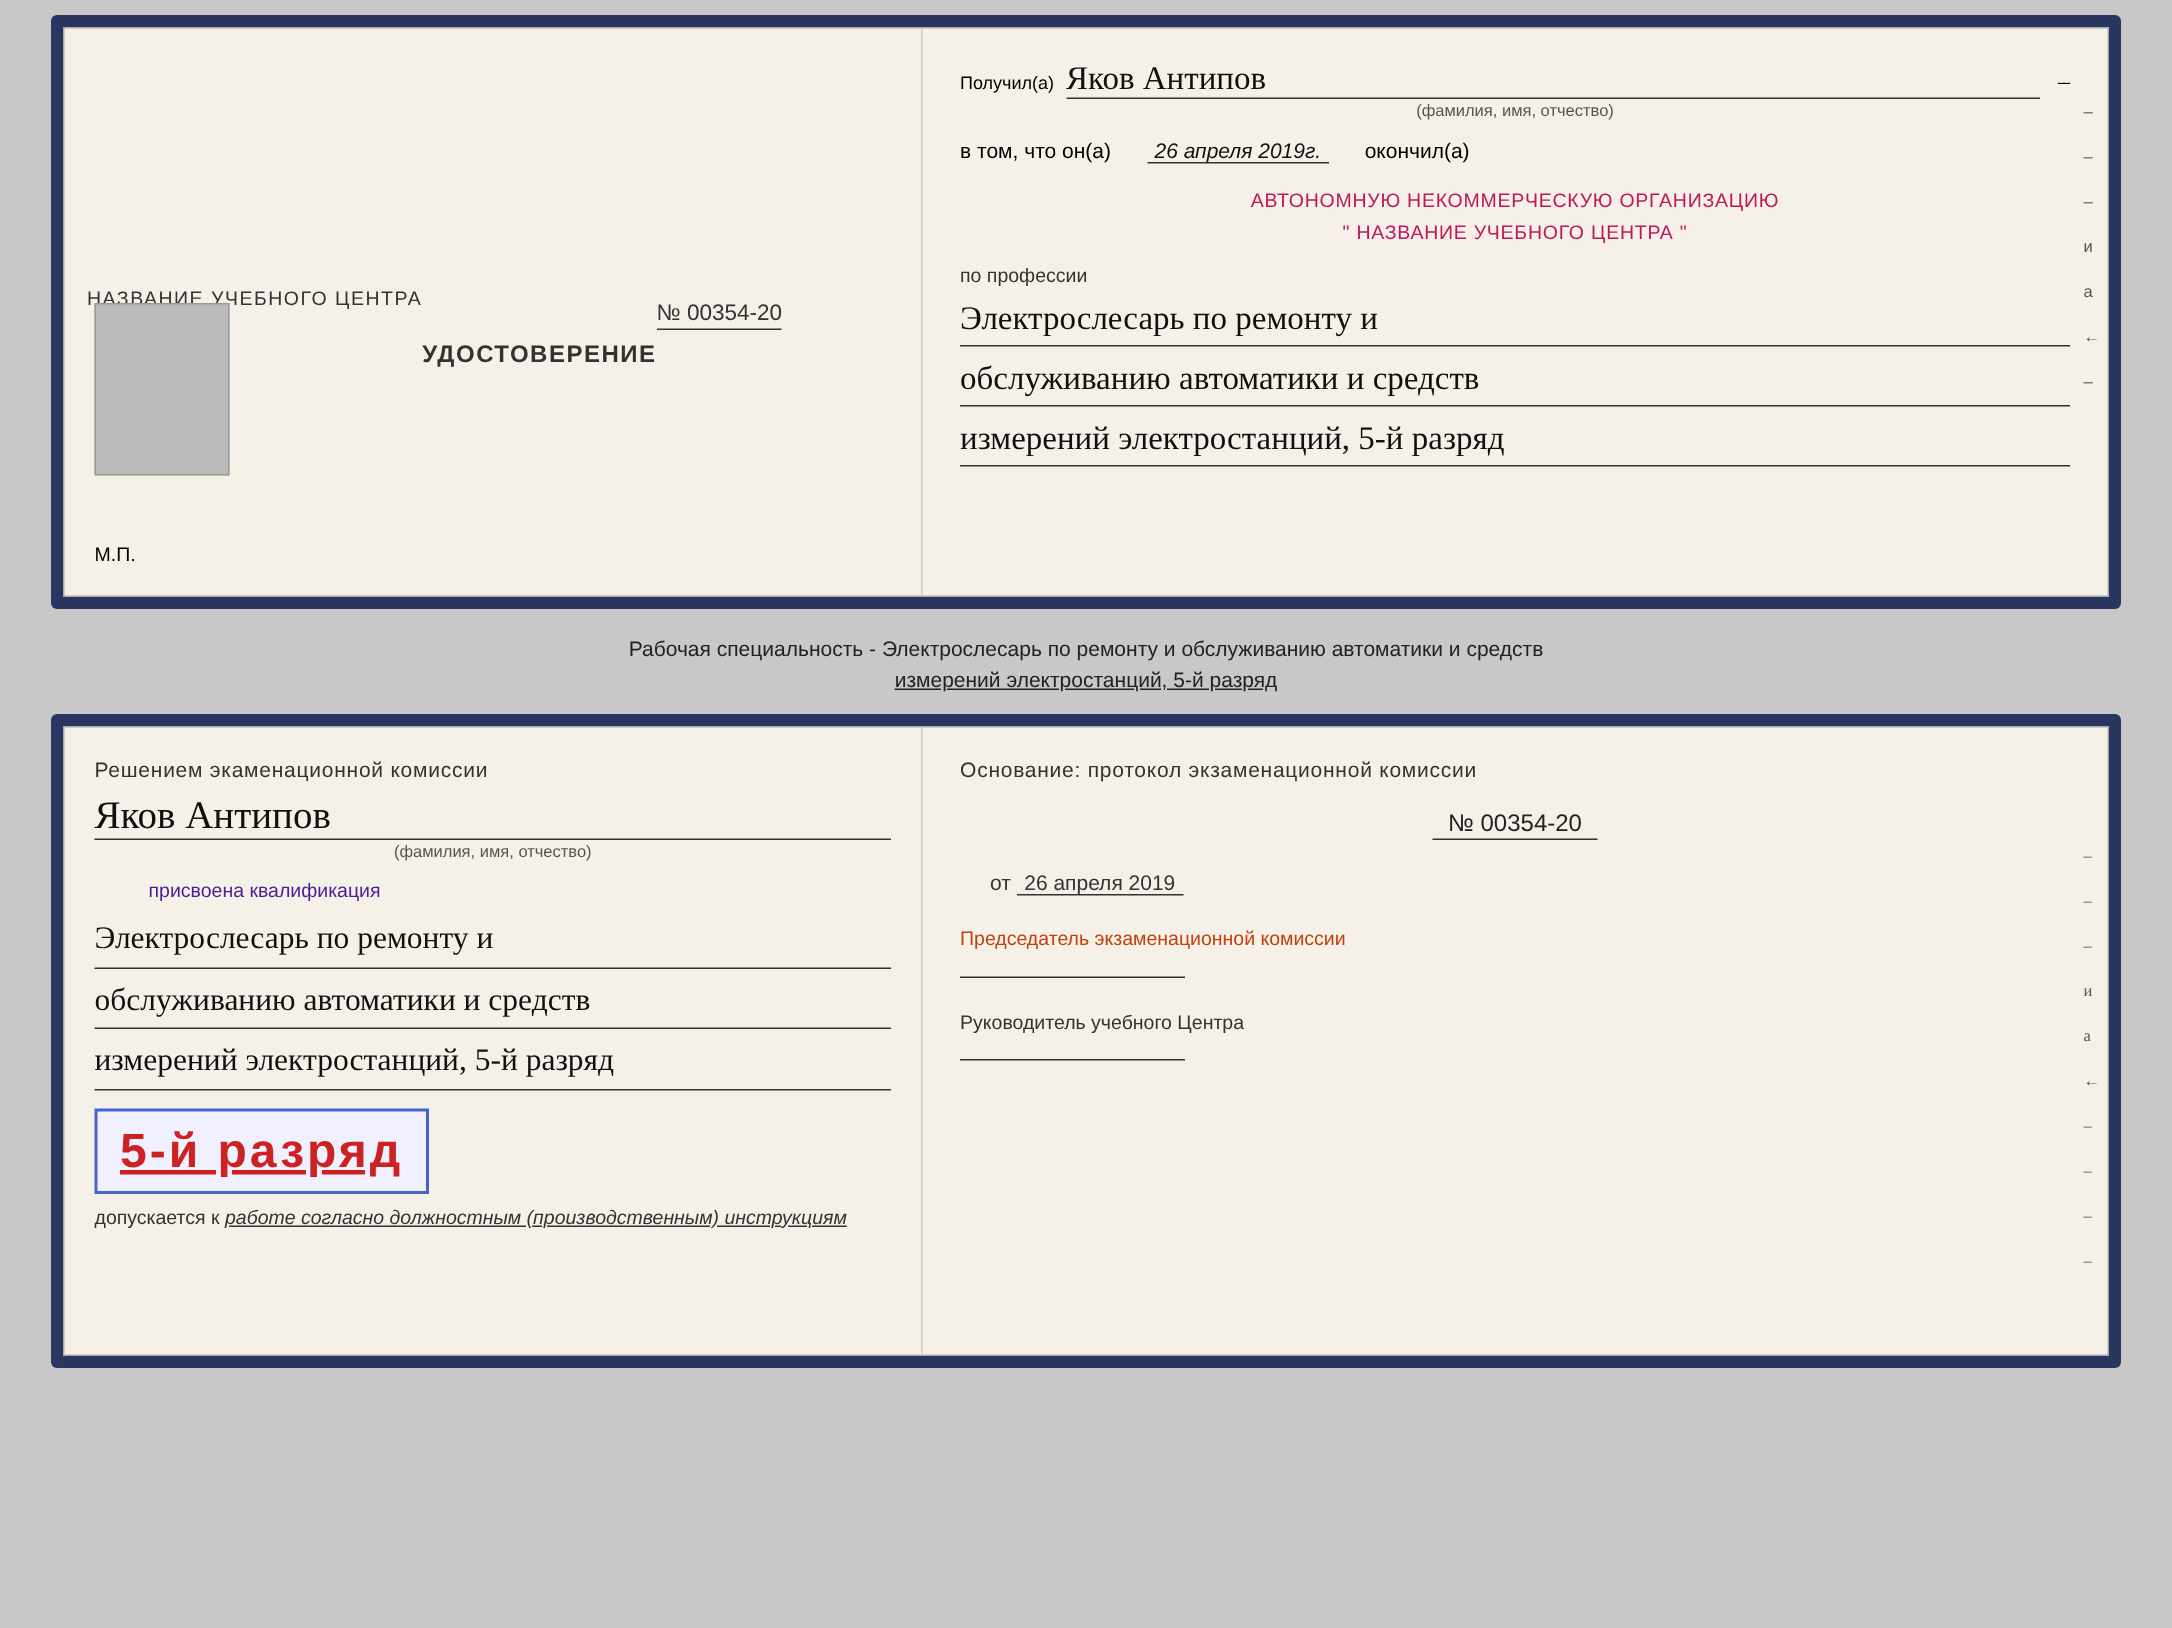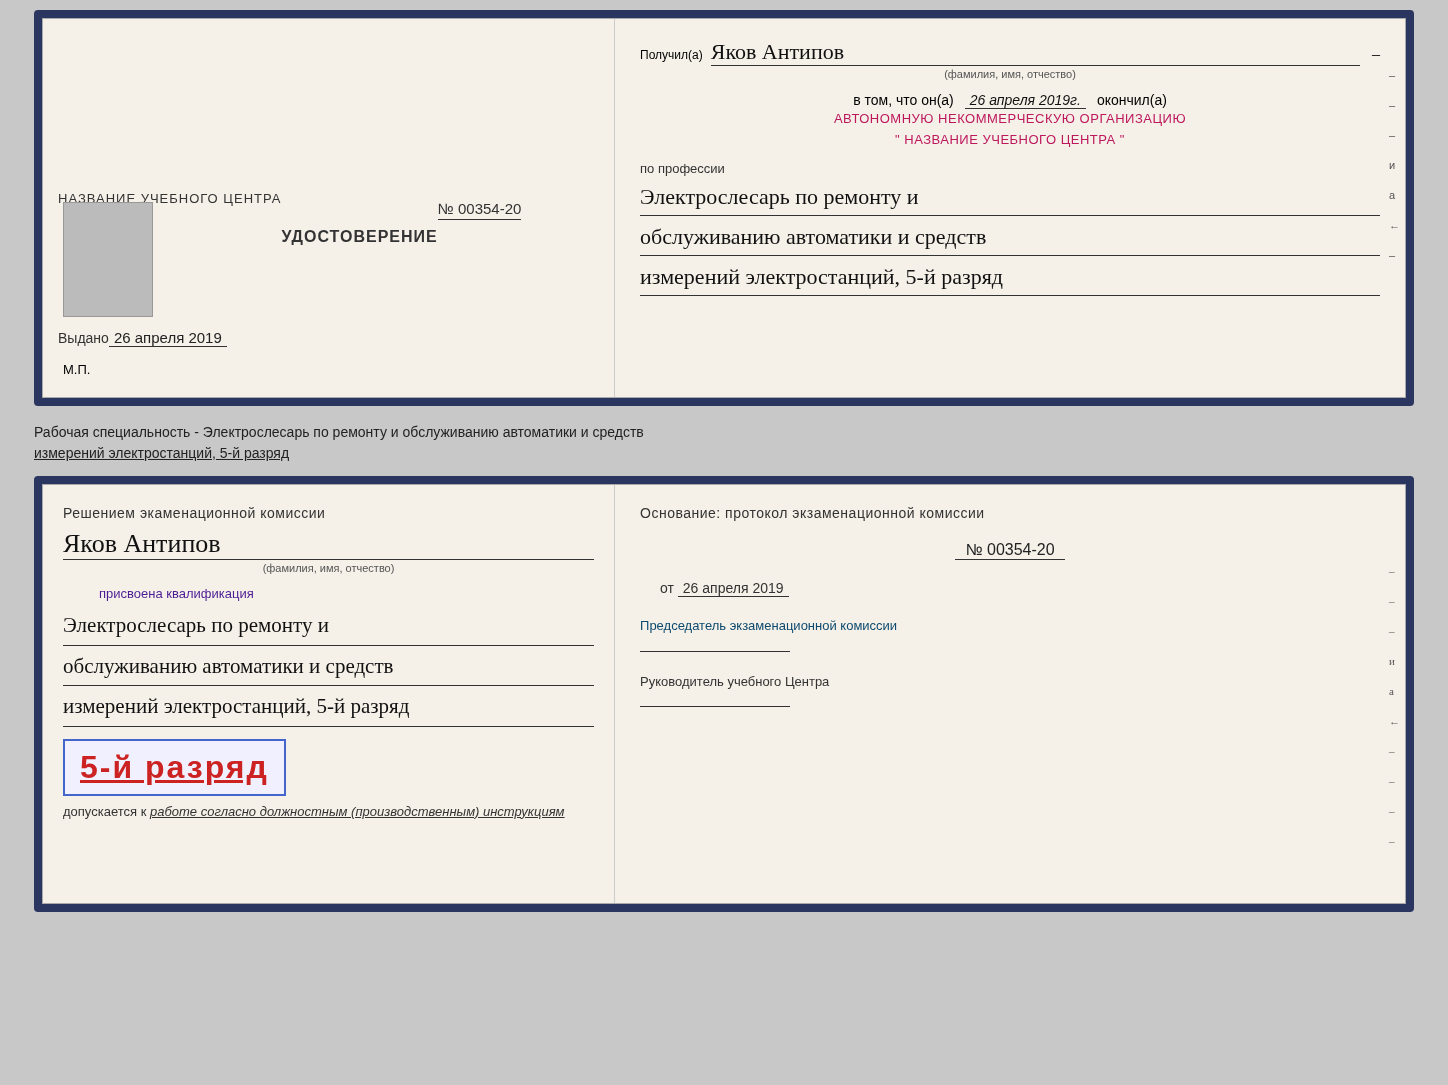--- a/index.html
+++ b/index.html
@@ -146,22 +146,22 @@
       color: #555;
       font-family: Arial, sans-serif;
       margin-bottom: 12px;
     }
 
     .in-that-line {
       font-size: 14px;
       font-family: Arial, sans-serif;
       display: flex;
       align-items: baseline;
-      gap: 11px;
-      justify-content: center;
+      gap: 24px;
+      margin-bottom: 15px;
     }
 
     .date-value {
       font-size: 14px;
       font-style: italic;
       border-bottom: 1px solid #333;
       padding: 0 5px;
       color: #111;
     }
 
@@ -209,20 +209,21 @@
     }
 
     
     .between-text {
       width: 1380px;
       font-size: 14px;
       font-family: Arial, sans-serif;
       color: #222;
       padding: 6px 0 2px 0;
       line-height: 1.5;
+      text-align: center;
     }
 
     .underline-text {
       text-decoration: underline;
       color: #222;
     }
 
     
     .doc2-inner {
       background: #f5f0e8;
@@ -346,21 +347,21 @@
     }
 
     .date-from-val {
       border-bottom: 1px solid #333;
       padding: 0 5px;
     }
 
     .chairman-label {
       font-size: 13px;
       font-family: Arial, sans-serif;
-      color: #0c4a6e;
+      color: #c2410c;
       margin-bottom: 5px;
       line-height: 1.5;
     }
 
     .signature-line {
       border-bottom: 1px solid #333;
       width: 150px;
       height: 1px;
       margin: 15px 0 20px 0;
     }
@@ -390,24 +391,20 @@
   <div class="document-inner">
 
     <div class="doc-left">
       <div class="center-title">НАЗВАНИЕ УЧЕБНОГО ЦЕНТРА</div>
 
       <div class="certificate-label">УДОСТОВЕРЕНИЕ</div>
       <div class="certificate-number">№ 00354-20</div>
 
       <div class="photo-box"></div>
 
-      <div class="issued-line">
-        <span class="issued-label">Выдано</span>
-        <span class="issued-value">26 апреля 2019</span>
-      </div>
 
       <div class="mp-line">М.П.</div>
     </div>
 
     <div class="doc-right">
       <div class="recipient-line">
         <span class="recipient-label">Получил(а)</span>
         <span class="recipient-name">Яков Антипов</span>
         &nbsp;–
       </div>

